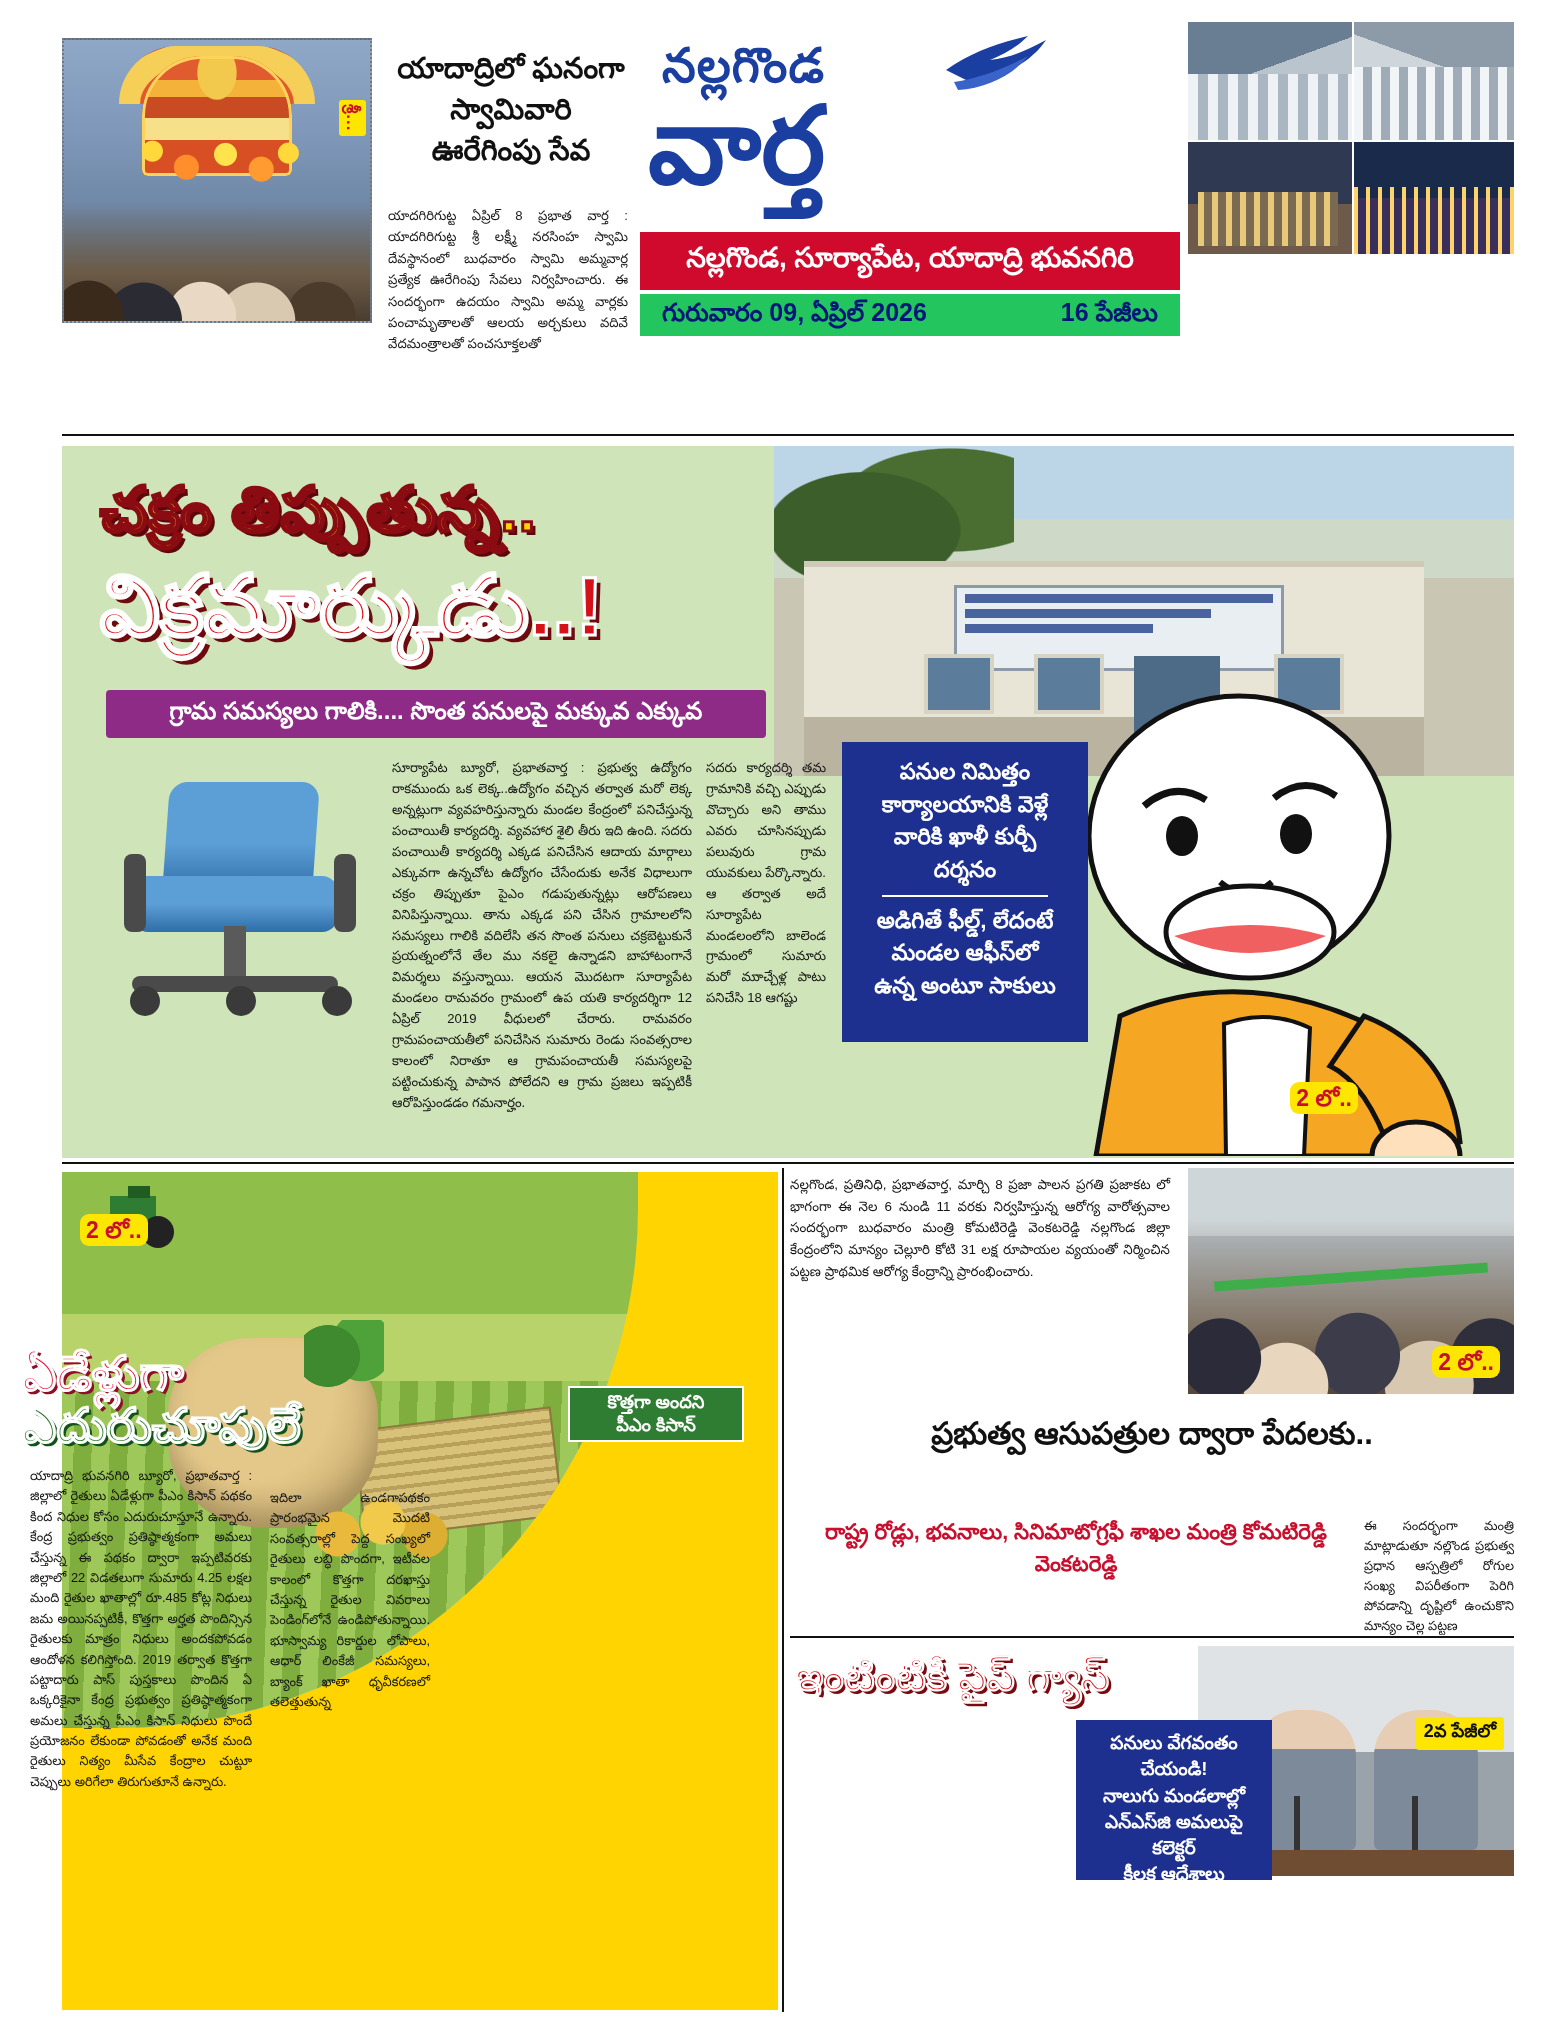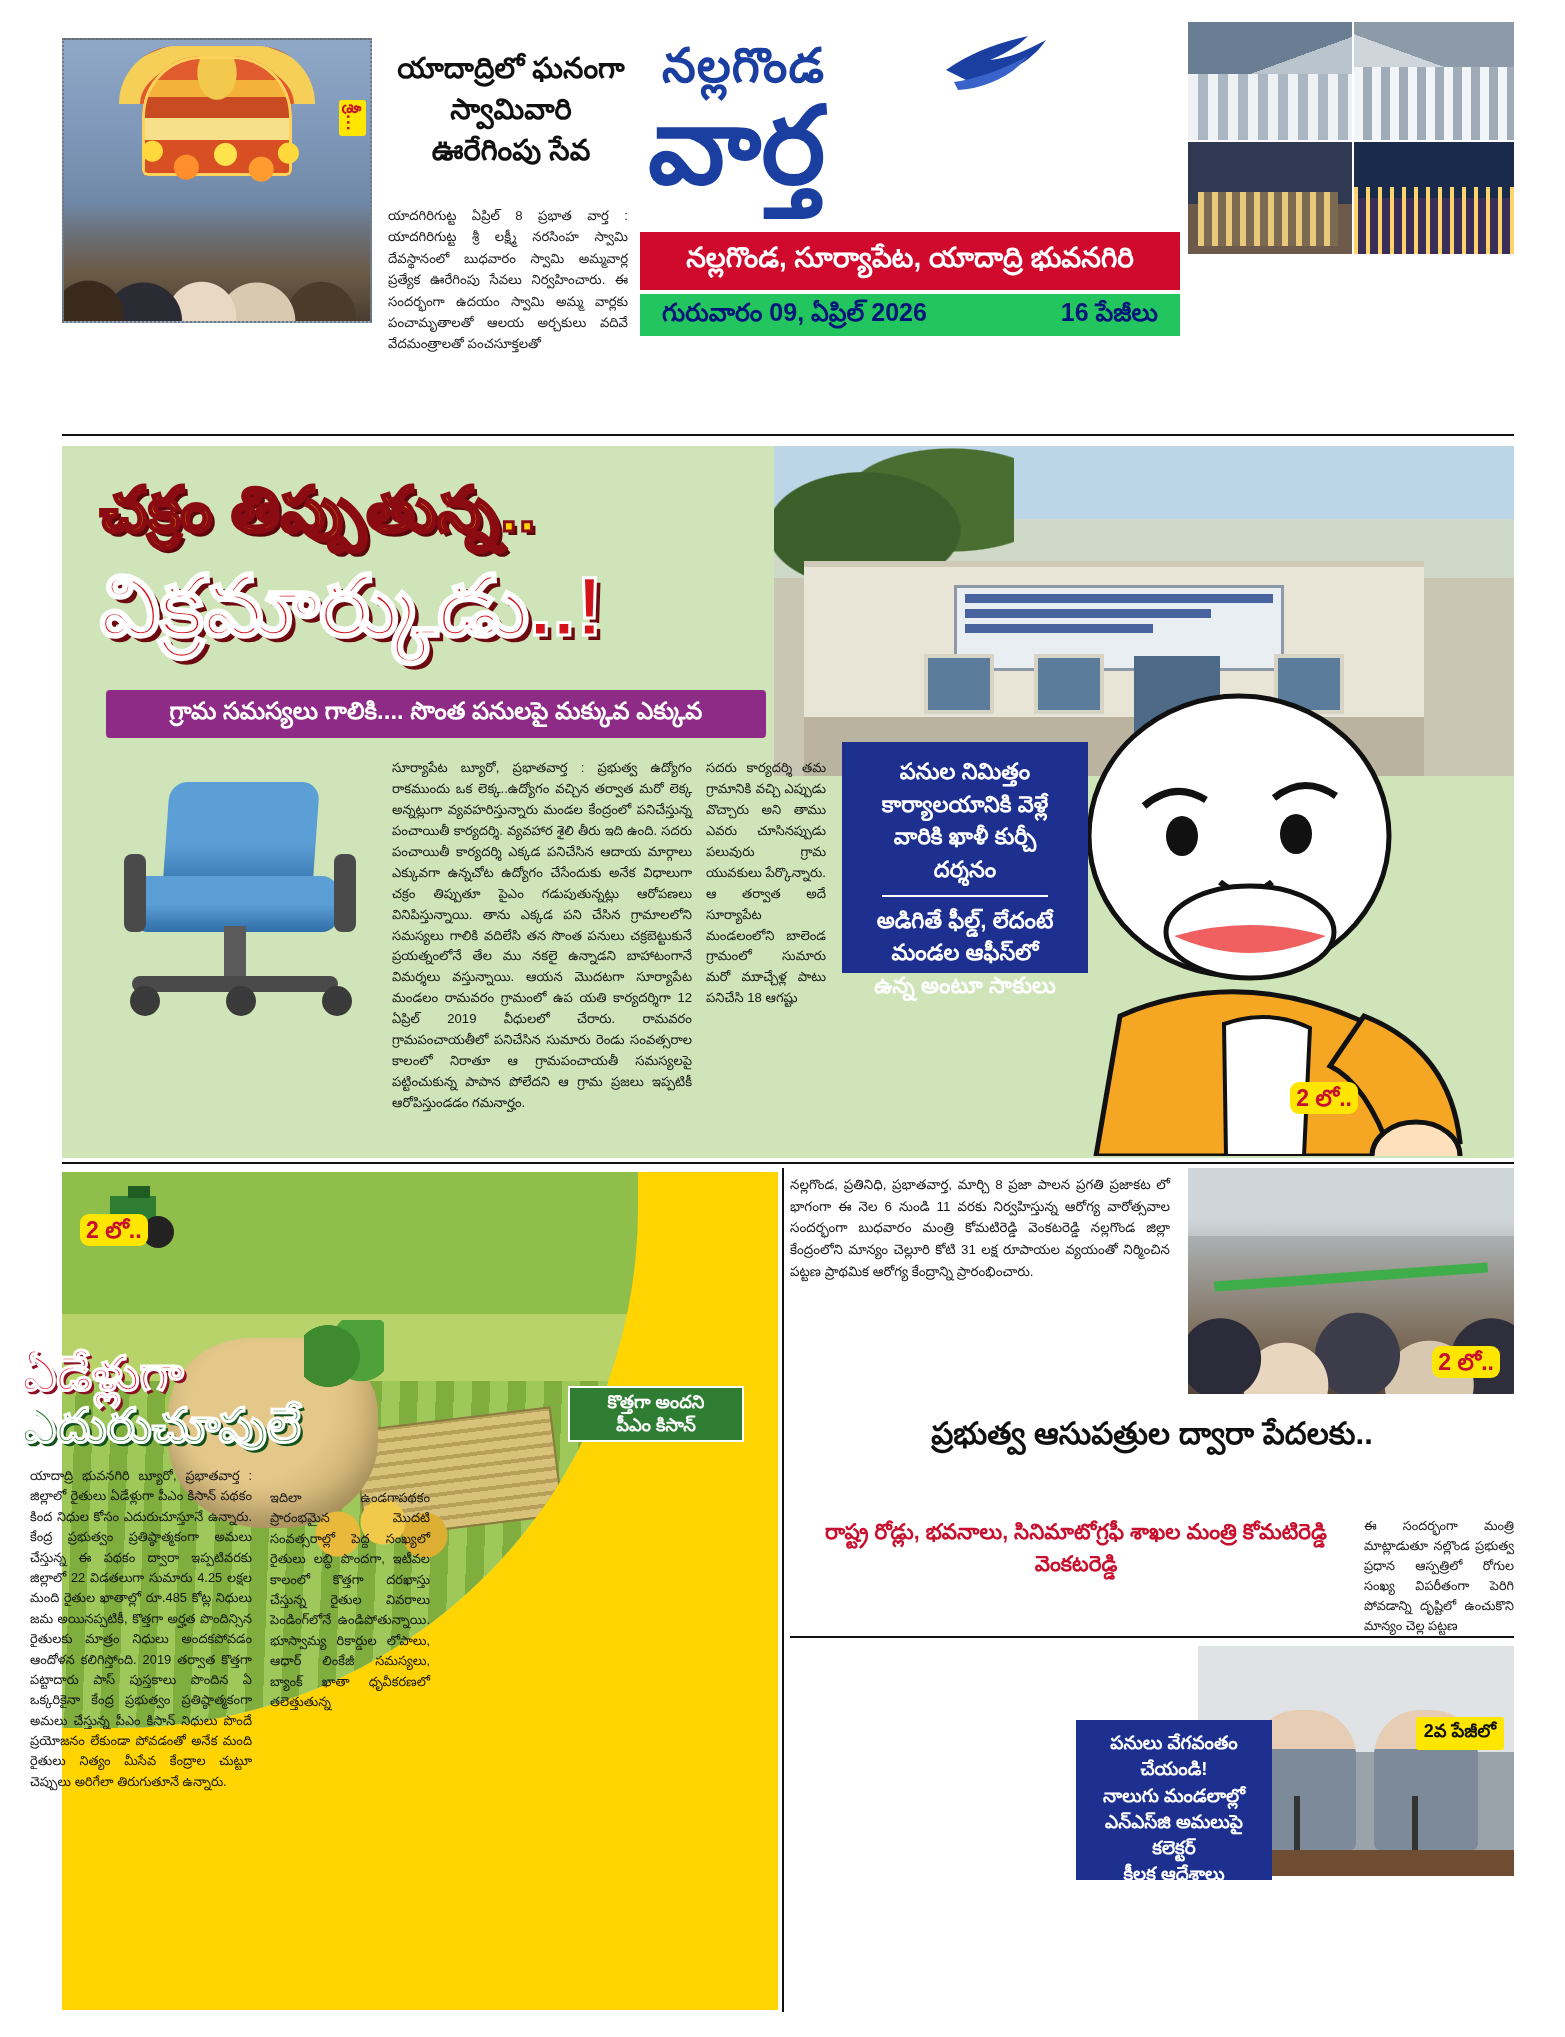--- a/index.html
+++ b/index.html
@@ -158,21 +158,21 @@
   .ch-arm{position:absolute;top:96px;width:22px;height:78px;background:#4a4a4a;border-radius:8px;}
   .ch-post{position:absolute;left:118px;top:168px;width:22px;height:56px;background:#5a5a5a;}
   .ch-base{position:absolute;left:26px;top:218px;width:206px;height:16px;background:#4a4a4a;border-radius:8px;}
   .ch-wheel{position:absolute;top:228px;width:30px;height:30px;background:#3a3a3a;border-radius:50%;}
 
   .hero-col1 { position:absolute; left:330px; top:312px; width:300px;
     font-size:13.1px; line-height:1.6; text-align:justify; color:#141414; }
   .hero-col2 { position:absolute; left:644px; top:312px; width:120px;
     font-size:13.1px; line-height:1.6; text-align:justify; color:#141414; }
 
-  .blue-box { position:absolute; left:780px; top:296px; width:246px; height:231px;
+  .blue-box { position:absolute; left:780px; top:296px; width:246px; height:300px;
     background:#1d2f8f; color:#fff; padding:14px 10px; text-align:center;
     font-size:22.5px; font-weight:bold; line-height:1.45; }
   .blue-box .sep { height:2px; background:#fff; margin:8px 30px; }
 
   .page-tag { position:absolute; background:#ffe600; color:#c8102e; font-weight:bold;
     border-radius:9px; text-align:center; line-height:1.05; padding:4px 6px; }
   .tag-hero { right:156px; top:636px; font-size:23px; }
 
   
   .kisan { position:absolute; left:62px; top:1172px; width:716px; height:838px;
@@ -419,20 +419,21 @@
       <div class="hpx-ribbon"></div>
     </div>
     <div class="page-tag tag-hosp">2 లో..</div>
 
     <div class="hosp-h1">ప్రభుత్వ ఆసుపత్రుల ద్వారా పేదలకు..</div>
     <div class="hosp-sub">రాష్ట్ర రోడ్లు, భవనాలు, సినిమాటోగ్రఫీ శాఖల మంత్రి కోమటిరెడ్డి వెంకటరెడ్డి</div>
     <div class="hosp-side">ఈ సందర్భంగా మంత్రి మాట్లాడుతూ నల్లొండ ప్రభుత్వ ప్రధాన ఆస్పత్రిలో రోగుల సంఖ్య విపరీతంగా పెరిగి పోవడాన్ని దృష్టిలో ఉంచుకొని మాన్యం చెల్ల పట్టణ</div>
   </div>
 
   <div class="gas">
+    <div class="gas-title">ఇంటింటికీ పైప్ గ్యాస్</div>
 
     <div class="gas-photo">
       <div class="gp-man" style="left:54px;"></div>
       <div class="gp-man" style="left:176px;"></div>
       <div class="gp-mic" style="left:96px;"></div>
       <div class="gp-mic" style="left:214px;"></div>
       <div class="gp-desk"></div>
       <div class="tag-gas">2వ పేజీలో</div>
     </div>
 

